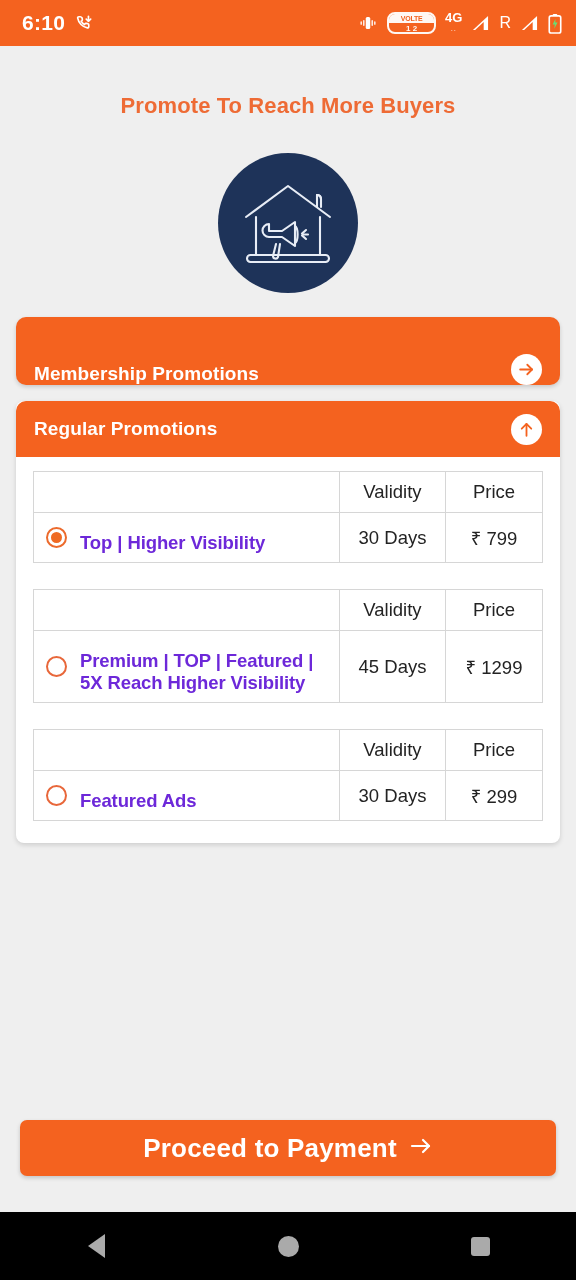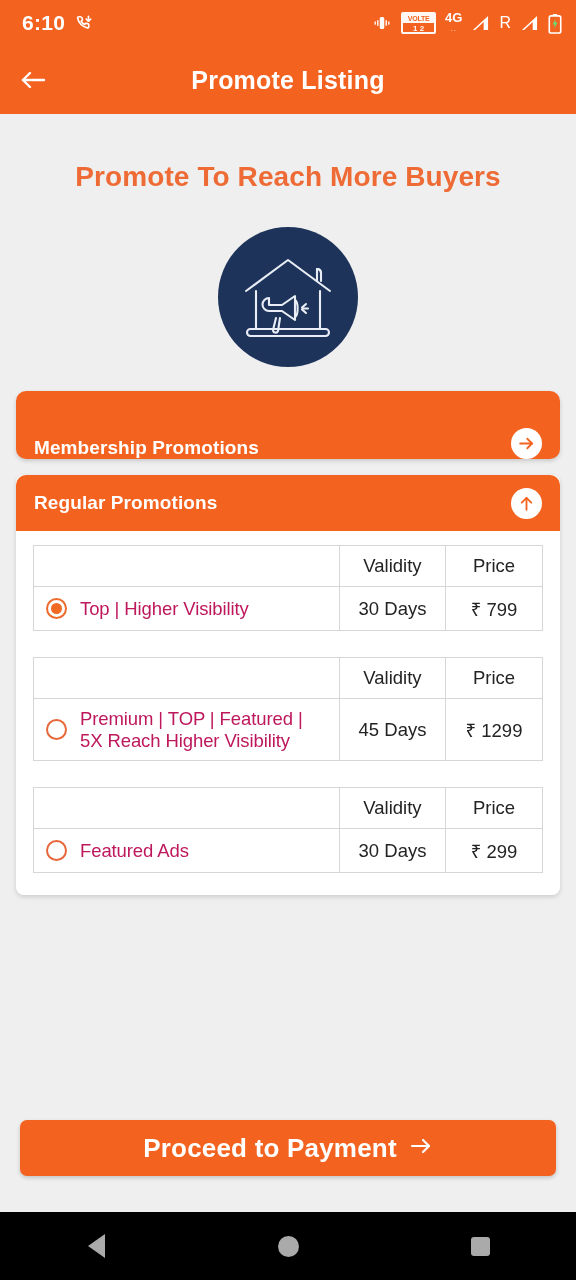--- a/index.html
+++ b/index.html
@@ -17,22 +17,22 @@
     height:46px; background:#F4621F; flex:0 0 auto;
     display:flex; align-items:center; padding:0 14px 0 22px;
     color:#fff;
   }
   .sb-time { font-size:21px; font-weight:700; letter-spacing:.3px; }
   .sb-left { display:flex; align-items:center; gap:10px; }
   .sb-right { margin-left:auto; display:flex; align-items:center; gap:9px; }
   .ico { display:block; }
 
   .volte-box {
-    border:2px solid #fff; border-radius:2px;
-    width:35px; height:22px; display:flex; flex-direction:column;
+    border:2px solid #fff; border-radius:8px;
+    width:49px; height:22px; display:flex; flex-direction:column;
     overflow:hidden; opacity:.95;
   }
   .volte-top { font-size:7px; font-weight:700; text-align:center; background:#fff; color:#F4621F; line-height:9px; letter-spacing:-.2px;}
   .volte-bot { font-size:8px; font-weight:700; text-align:center; line-height:11px; color:#fff; }
   .g4 { font-size:13px; font-weight:700; line-height:11px; text-align:center;}
   .g4 small { display:block; font-size:7px; opacity:.55; letter-spacing:1px; }
   .roam { font-size:16px; font-weight:500; }
 
   
   .appbar {
@@ -43,21 +43,21 @@
   .appbar-title {
     position:absolute; left:0; right:0; text-align:center;
     color:#fff; font-size:25px; font-weight:700; letter-spacing:.2px;
     pointer-events:none;
   }
 
   
   .content { flex:1 1 auto; background:#efefef; position:relative; overflow:hidden; }
 
   .page-heading {
-    text-align:center; color:#EE6B35; font-size:28px; font-weight:700;
+    text-align:center; color:#EE6B35; font-size:22px; font-weight:700;
     margin-top:47px; letter-spacing:.1px;
   }
 
   .logo-wrap { display:flex; justify-content:center; margin-top:34px; }
   .logo-circle {
     width:140px; height:140px; border-radius:50%;
     background:#1E3359; display:flex; align-items:center; justify-content:center;
   }
   .membership-card {
     margin:24px 16px 12px 16px;
@@ -108,21 +108,21 @@
   .radio {
     width:21px; height:21px; border-radius:50%;
     border:2px solid #E8673A; flex:0 0 auto;
     display:flex; align-items:center; justify-content:center;
     background:#fff;
   }
   .radio.on { border-color:#EC6A2C; }
   .radio.on::after {
     content:""; width:11px; height:11px; border-radius:50%; background:#EF6A23;
   }
-  .plan-label { font-size:18.5px; font-weight:400; color:#be185d; line-height:22px; letter-spacing:-.1px; }
+  .plan-label { font-size:18.5px; font-weight:700; color:#6d28d9; line-height:22px; letter-spacing:-.1px;margin-top:11px; }
   .cell-text { font-size:18.5px; color:#232323; font-weight:400; }
 
   
   .proceed-wrap { position:absolute; left:0; right:0; bottom:36px; padding:0 20px; }
   .proceed-btn {
     background:#F4621F; border-radius:7px; height:56px;
     display:flex; align-items:center; justify-content:center; gap:12px;
     box-shadow:0 2px 4px rgba(0,0,0,.18);
   }
   .proceed-label { color:#fff; font-size:26px; font-weight:700; letter-spacing:.2px; }
@@ -190,31 +190,20 @@
       <span>
         <svg class="ico" width="14" height="21" viewBox="0 0 14 22" fill="none">
           <rect x="1" y="3" width="12" height="18" rx="2" stroke="#fff" stroke-width="1.7"></rect>
           <rect x="4.6" y="1" width="4.8" height="2.2" rx="1" fill="#fff"></rect>
           <path d="M7.6 6 4.5 12h2.3l-.6 4.4L9.7 10H7.3z" fill="#66DD77"></path>
         </svg>
       </span>
     </div>
   </div>
 
-  <div class="appbar">
-    <div class="back-btn">
-      <span>
-        <svg class="ico" width="28" height="24" viewBox="0 0 28 24" fill="none" stroke="#fff" stroke-width="2.4" stroke-linecap="round" stroke-linejoin="round">
-          <path d="M25 12H4"></path>
-            <path d="M11 5 4 12l7 7"></path>
-        </svg>
-      </span>
-    </div>
-    <div class="appbar-title">Promote Listing</div>
-  </div>
 
   <div class="content">
 
     <div class="page-heading">Promote To Reach More Buyers</div>
 
     <div class="logo-wrap">
       <div class="logo-circle">
         <svg width="100" height="100" viewBox="0 0 100 100" fill="none" stroke="#E8EDF6" stroke-width="2.1" stroke-linecap="round" stroke-linejoin="round">
 
           <path d="M8 44 50 13 92 44"></path>

